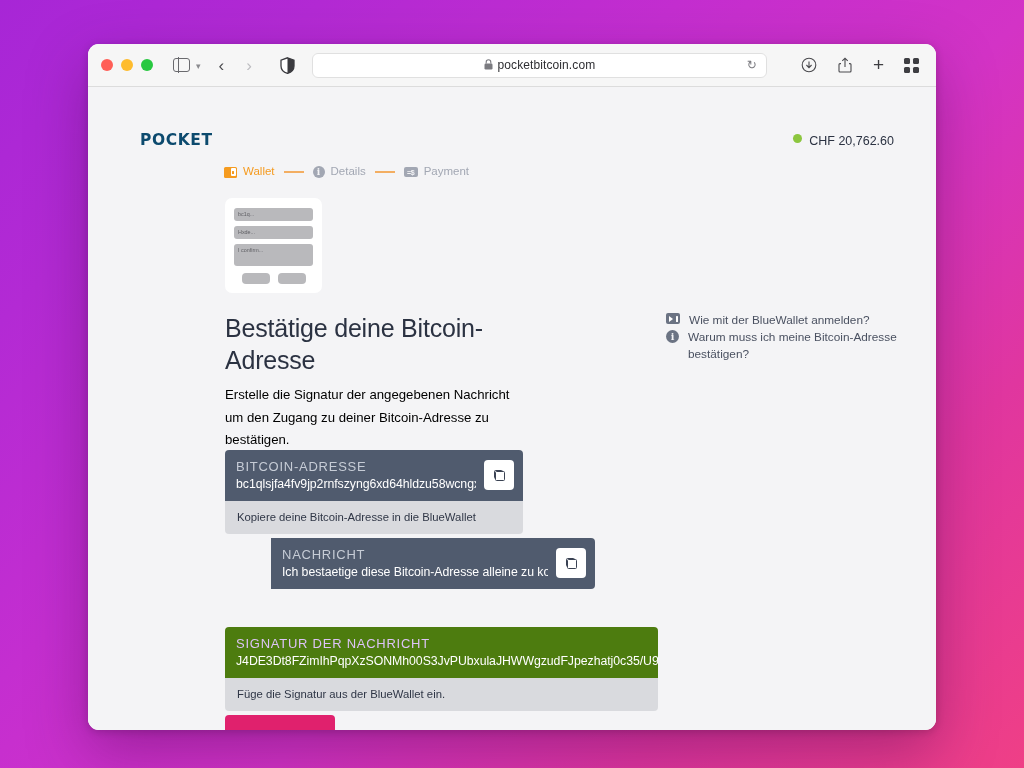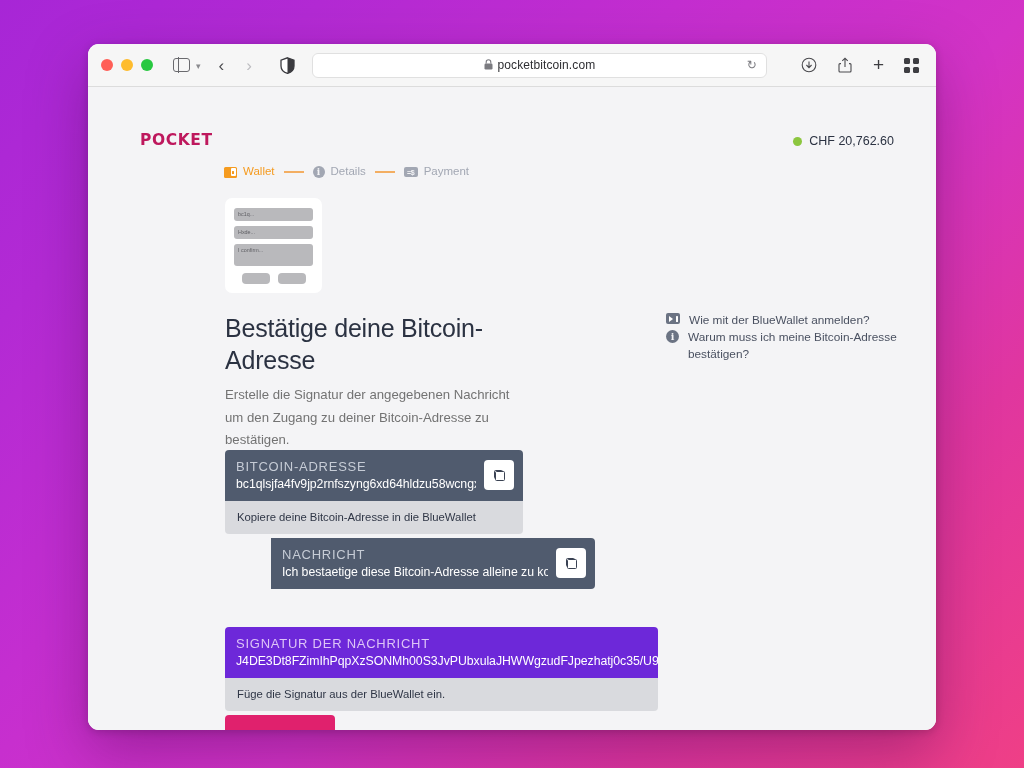--- a/index.html
+++ b/index.html
@@ -166,30 +166,29 @@
     overflow: hidden;
   }
 
   .brand {
     position: absolute;
     left: 52px;
     top: 44px;
     font-size: 15.5px;
     font-weight: 700;
     letter-spacing: .6px;
-    color: #be185d;
+    color: #0c4a6e;
     font-family: "DejaVu Sans", sans-serif;
   }
 
   .balance {
     position: absolute;
     right: 42px;
     top: 47px;
     display: flex;
-    align-items: center;
     gap: 7px;
     font-size: 12.5px;
     color: #2b3242;
   }
   .balance-dot {
     width: 9px; height: 9px;
     border-radius: 50%;
     background: #8cc63f;
     display: block;
   }
@@ -320,21 +319,21 @@
     letter-spacing: -.2px;
   }
 
   .lede {
     position: absolute;
     left: 137px;
     top: 297px;
     width: 295px;
     font-size: 13.2px;
     line-height: 1.72;
-    color: #737373;
+    color: #000000;
   }
 
   
   .help {
     position: absolute;
     left: 578px;
     top: 225px;
     width: 260px;
     display: flex;
     flex-direction: column;
@@ -395,21 +394,21 @@
     overflow: hidden;
   }
   .field-head {
     background: #505b6e;
     display: flex;
     align-items: stretch;
     padding: 9px 0 10px 11px;
     position: relative;
     min-height: 45px;
   }
-  .field-head.purple { background: #6d28d9; }
+  .field-head.purple { background: #4d7c0f; }
   .field-texts { flex: 1; min-width: 0; }
   .field-label {
     font-size: 13px;
     letter-spacing: .75px;
     color: #c6ccd6;
     text-transform: uppercase;
     margin-bottom: 3px;
     white-space: nowrap;
   }
   .field-head.purple .field-label { color: #ddc4f7; }

